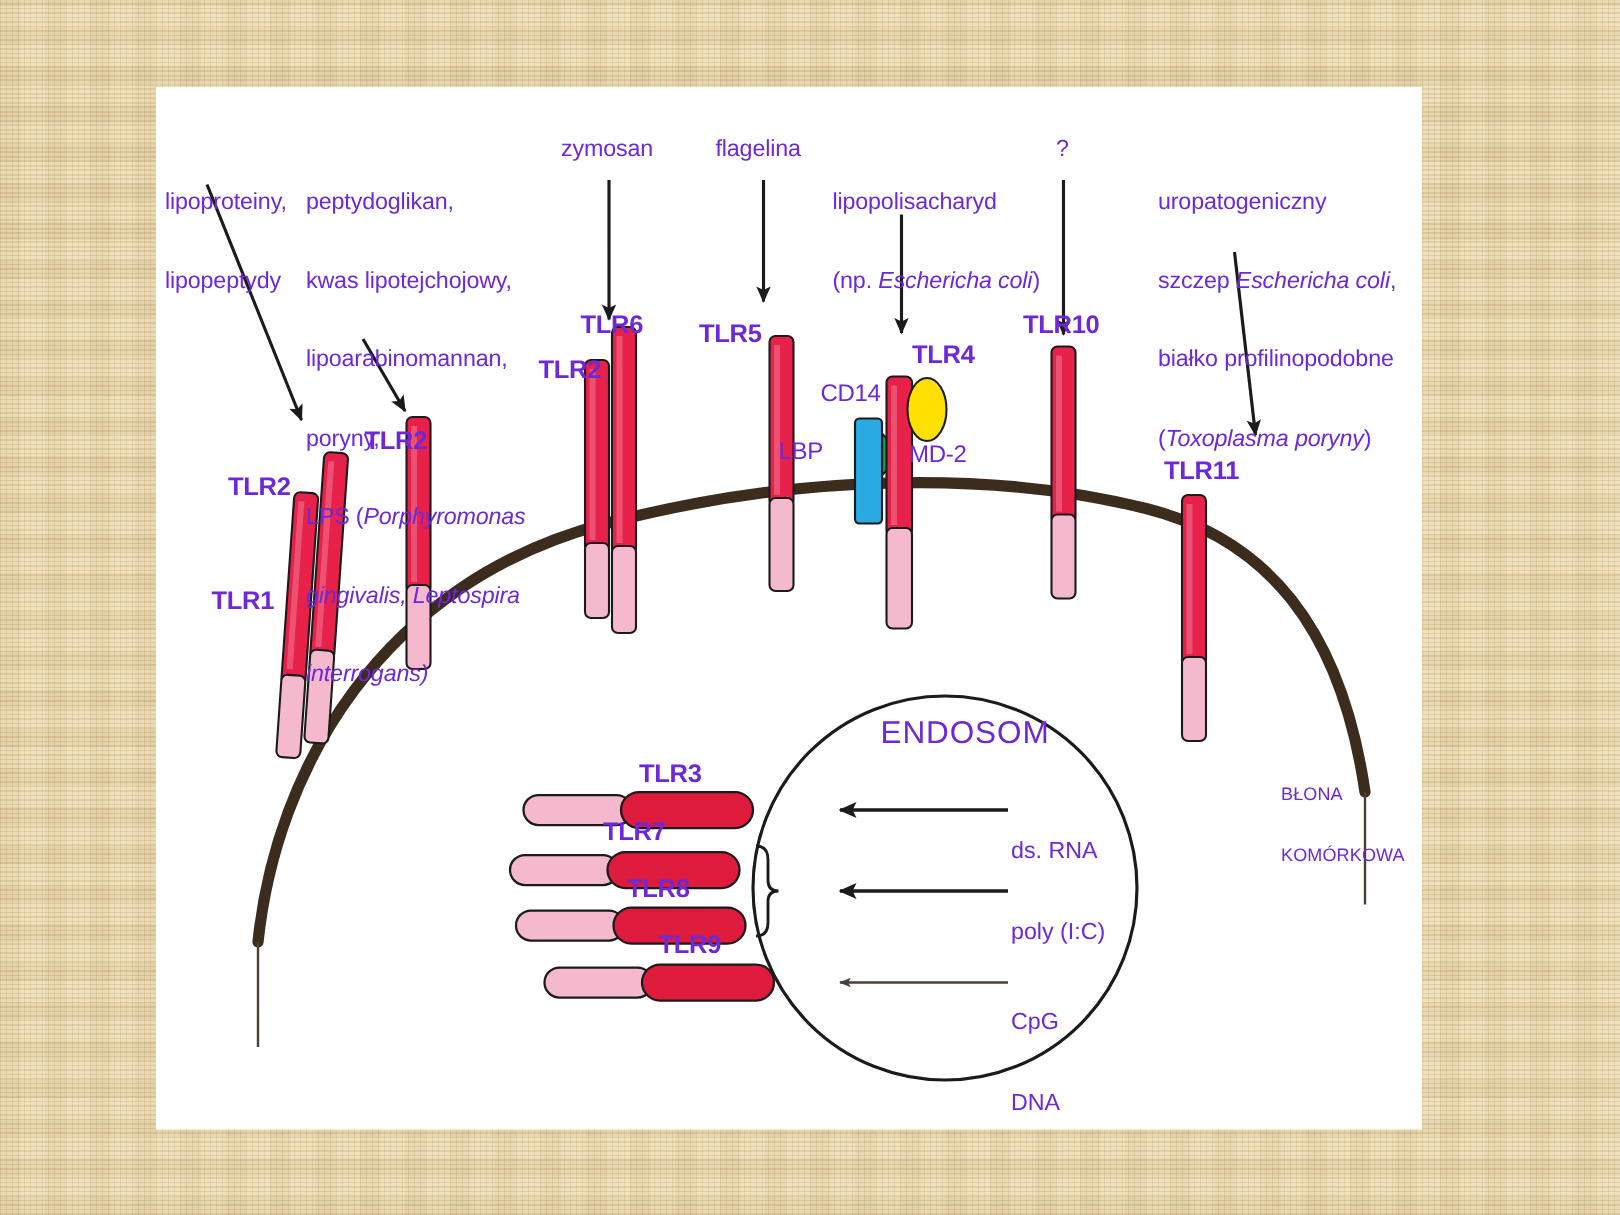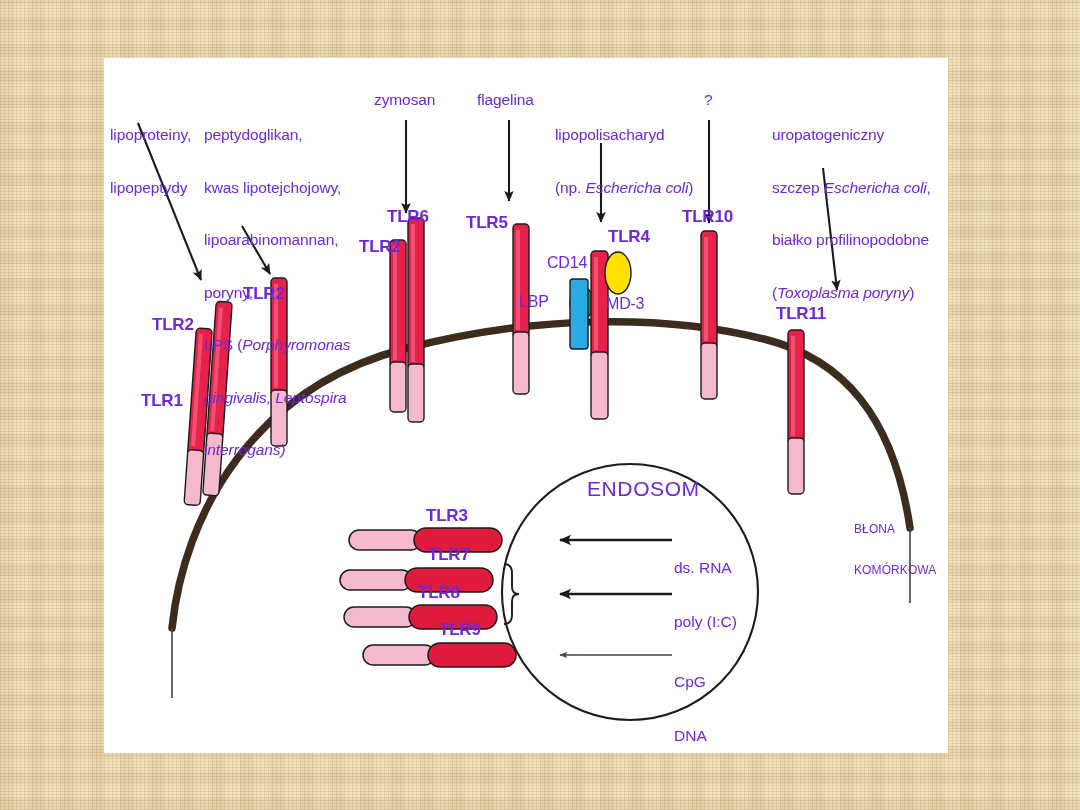--- a/index.html
+++ b/index.html
@@ -260,26 +260,26 @@
   <div class="lbl tlr-label" style="left:139px; top:226px;">TLR2</div>
   <div class="lbl tlr-label" style="left:255px; top:179px;">TLR2</div>
   <div class="lbl tlr-label" style="left:283px; top:149px;">TLR6</div>
   <div class="lbl tlr-label" style="left:362px; top:155px;">TLR5</div>
   <div class="lbl tlr-label" style="left:504px; top:169px;">TLR4</div>
   <div class="lbl tlr-label" style="left:578px; top:149px;">TLR10</div>
   <div class="lbl tlr-label" style="left:672px; top:246px;">TLR11</div>
 
   <div class="lbl acc-label" style="left:443px; top:196px;">CD14</div>
   <div class="lbl acc-label" style="left:415px; top:235px;">LBP</div>
-  <div class="lbl acc-label" style="left:502px; top:237px;">MD-3</div>
+  <div class="lbl acc-label" style="left:502px; top:237px;">MD-2</div>
 
   <div class="lbl endo-label" style="left:483px; top:419px;">ENDOSOM</div>
 
   <div class="lbl tlr-label" style="left:322px; top:448px;">TLR3</div>
-  <div class="lbl tlr-label" style="left:324px; top:487px;">TLR7</div>
+  <div class="lbl tlr-label" style="left:298px; top:487px;">TLR7</div>
   <div class="lbl tlr-label" style="left:314px; top:525px;">TLR8</div>
   <div class="lbl tlr-label" style="left:335px; top:562px;">TLR9</div>
 
   <div class="lbl cargo-label" style="left:570px; top:464px;">
     <div>ds. RNA</div>
     <div>poly (I:C)</div>
   </div>
   <div class="lbl cargo-label" style="left:570px; top:578px;">
     <div>CpG</div>
     <div>DNA</div>

